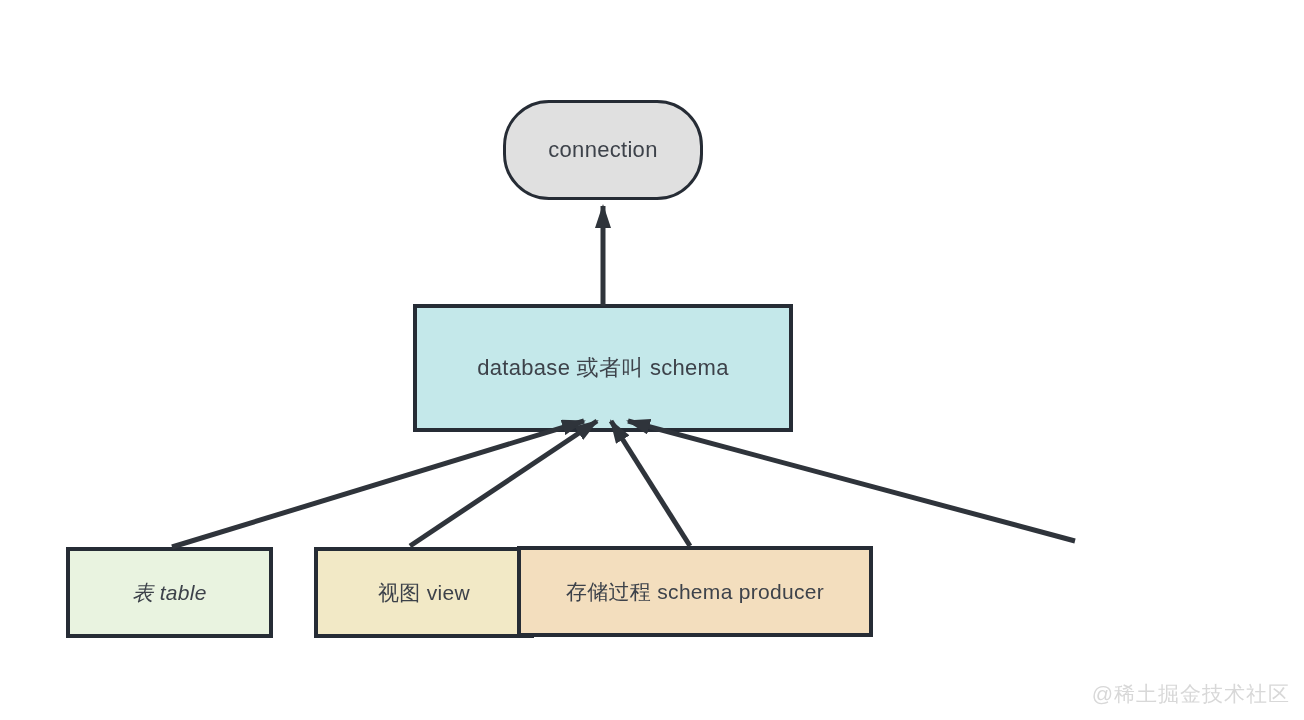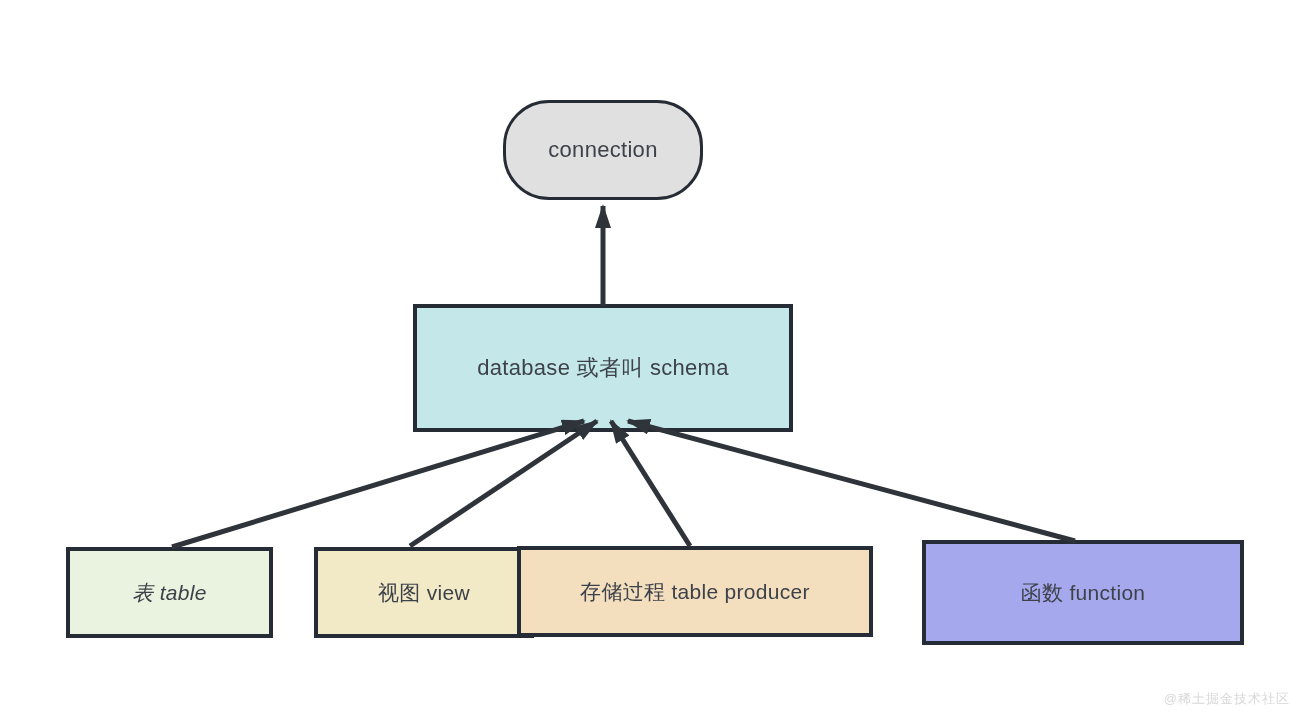--- a/index.html
+++ b/index.html
@@ -62,21 +62,21 @@
   svg.edges {
     position: absolute;
     inset: 0;
     z-index: 3;
     pointer-events: none;
   }
   .watermark {
     position: absolute;
     right: 14px;
     bottom: 12px;
-    font-size: 13px;
+    font-size: 21px;
     color: #d8d8d8;
     z-index: 4;
     letter-spacing: 1px;
   }
 </style>
 </head>
 <body>
 
 <div class="canvas">
 
@@ -90,26 +90,23 @@
 
   <div class="node node-table" style="background-color: rgb(233, 243, 224); font-style: italic;">
     <span>表 table</span>
   </div>
 
   <div class="node node-view" style="background-color: rgb(242, 233, 198);">
     <span>视图 view</span>
   </div>
 
   <div class="node node-stored" style="background-color: rgb(243, 222, 190);">
-    <span>存储过程 table producer</span>
+    <span>存储过程 schema producer</span>
   </div>
 
-  <div class="node node-function" style="background-color: rgb(165, 168, 236);">
-    <span>函数 function</span>
-  </div>
 
   <svg class="edges" width="1304" height="720" viewBox="0 0 1304 720">
     <defs>
       <marker id="arrowhead" viewBox="0 0 12 8" refX="11" refY="4" markerWidth="24" markerHeight="16" markerUnits="userSpaceOnUse" orient="auto">
         <path class="edge-head" d="M0,0 L12,4 L0,8 Z" fill="#2f343b"></path>
       </marker>
     </defs>
     <line class="edge-line" x1="603" y1="306" x2="603" y2="206" stroke-width="5" marker-end="url(#arrowhead)" stroke="#2f343b"></line>
     <line class="edge-line" x1="172" y1="547" x2="584" y2="421" stroke-width="5" marker-end="url(#arrowhead)" stroke="#2f343b"></line>
     <line class="edge-line" x1="410" y1="546" x2="597" y2="421" stroke-width="5" marker-end="url(#arrowhead)" stroke="#2f343b"></line>

